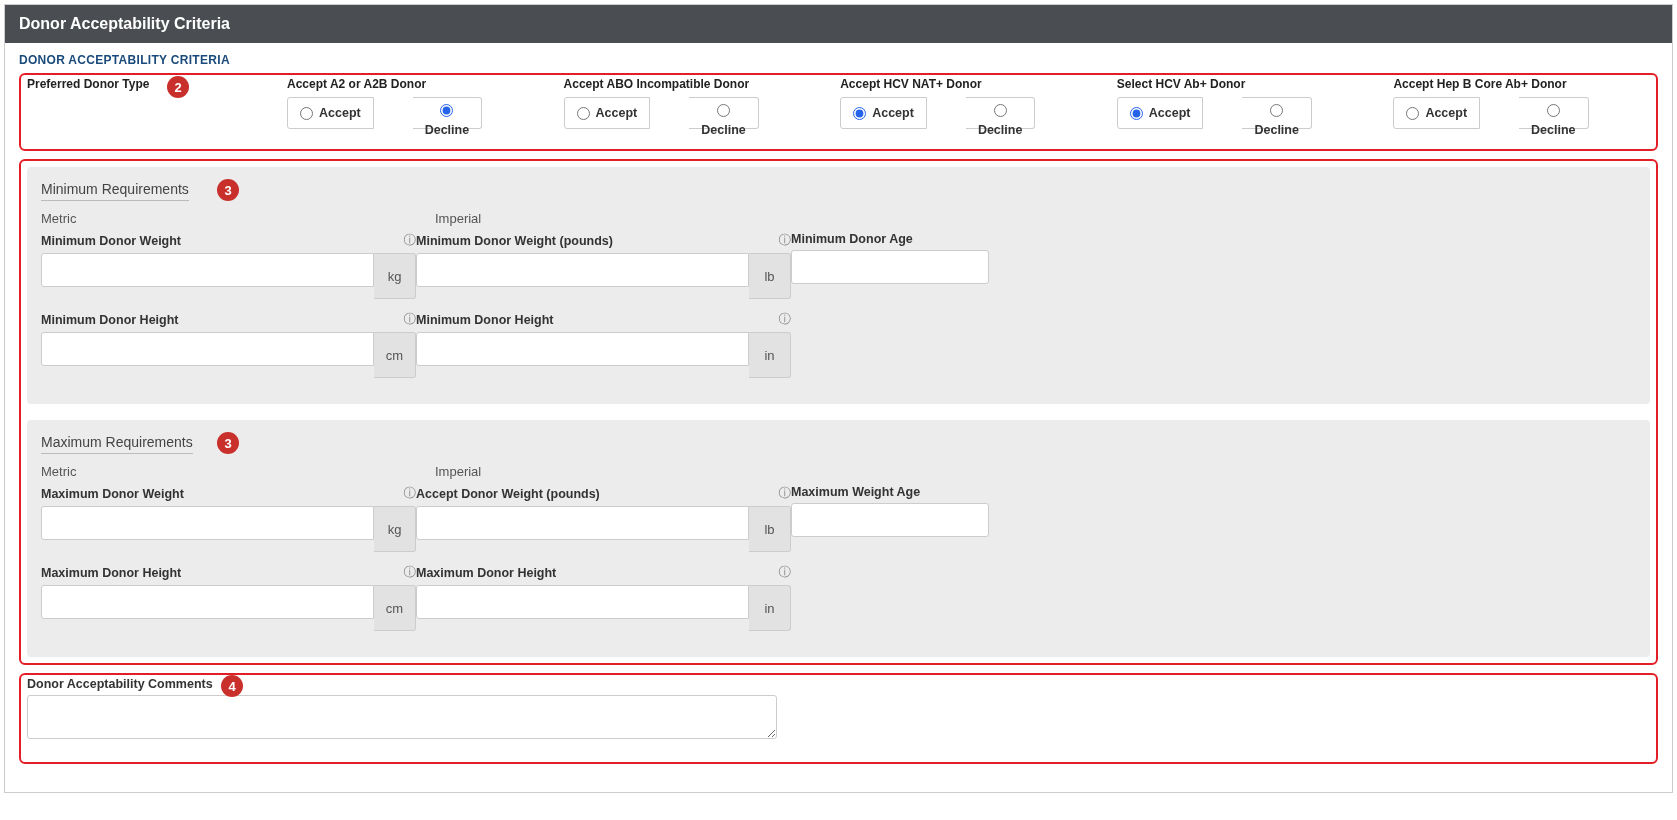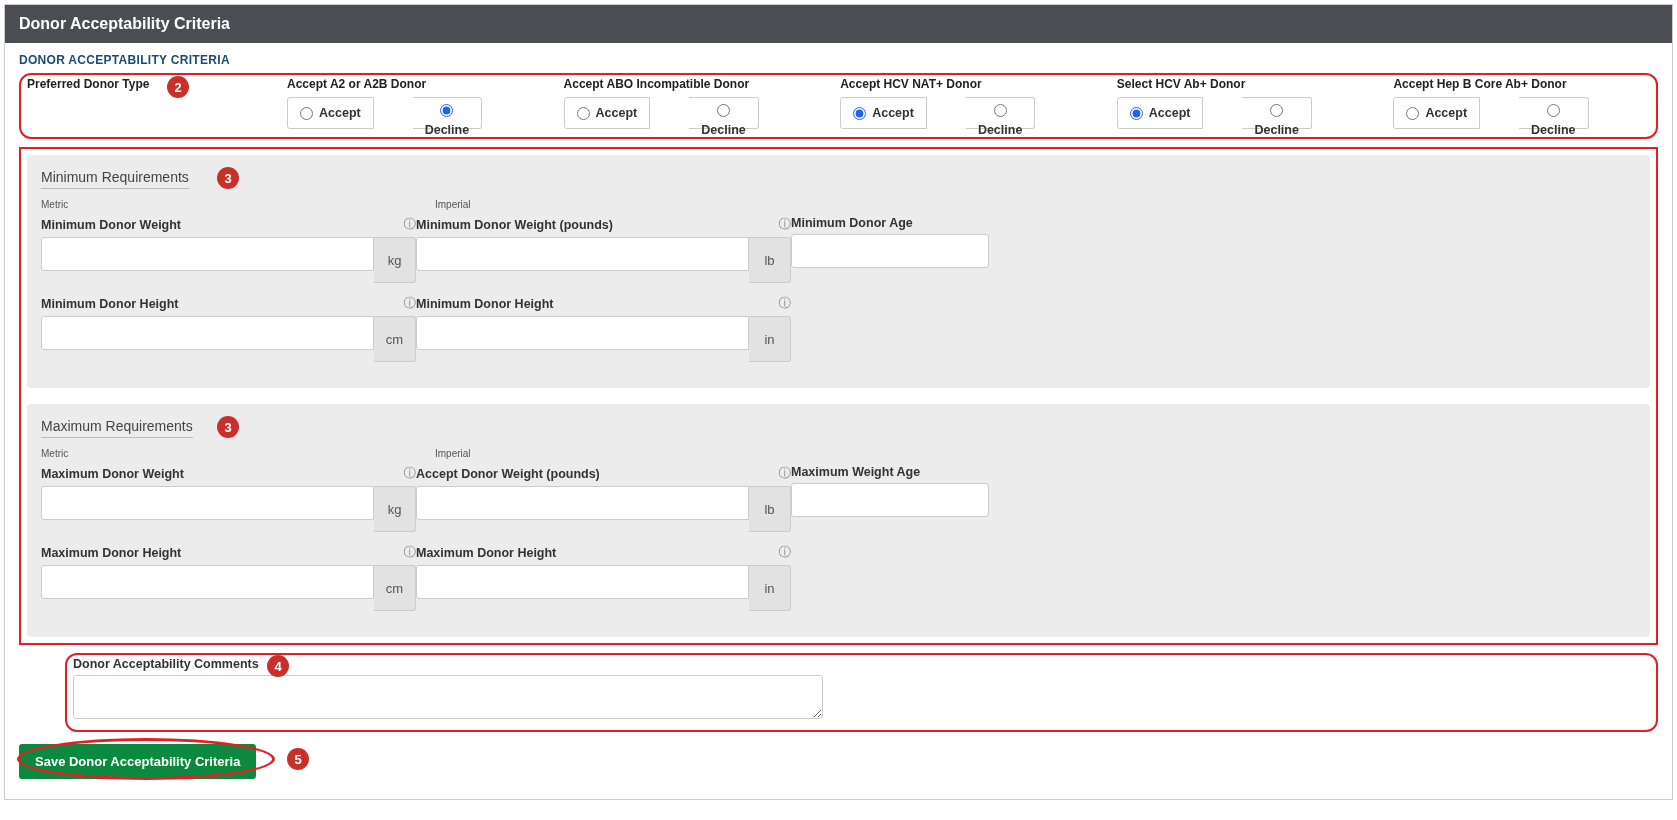--- a/index.html
+++ b/index.html
@@ -26,22 +26,22 @@
     }
     .section-title {
       font-size: 12px;
       font-weight: 700;
       letter-spacing: 0.3px;
       color: #1a4a7a;
       margin-bottom: 6px;
     }
     .red-box {
       border: 2px solid #e41e26;
-      border-radius: 12px;
-      padding: 2px 6px 8px;
+      border-radius: 6px;
+      padding: 2px 6px 20px;
       margin-bottom: 8px;
       position: relative;
       background: #fff;
     }
     .row1 {
       display: flex;
       gap: 20px;
     }
     .col-block { position: relative; }
     .col-block.pref { width: 240px; }
@@ -105,21 +105,21 @@
       border-radius: 50%;
       display: flex;
       align-items: center;
       justify-content: center;
       font-size: 13px;
       font-weight: 700;
       z-index: 5;
     }
     .req-box-outer {
       border: 2px solid #e41e26;
-      border-radius: 0;
+      border-radius: 6px;
       padding: 6px;
       margin-bottom: 8px;
       position: relative;
     }
     .grey-panel {
       background: #ececec;
       border-radius: 4px;
       padding: 14px;
       margin-bottom: 16px;
       position: relative;
@@ -133,21 +133,21 @@
       padding-bottom: 3px;
       margin-bottom: 10px;
     }
     .unit-row {
       display: flex;
       gap: 19px;
       margin-bottom: 6px;
     }
     .unit-lbl {
       width: 375px;
-      font-size: 10px;
+      font-size: 13px;
       color: #555;
     }
     .fields-grid {
       display: flex;
     }
     .fcol { width: 375px; }
     .fcol.age { width: 300px; }
     .fgroup { margin-bottom: 12px; position: relative; }
     .flabel {
       font-size: 12.5px;
@@ -434,25 +434,20 @@
               <div class="flabel">
                   <span>Maximum Weight Age</span>
                 </div>
               <input class="text-input full" style="">
             </div>
           </div>
         </div>
       </div>
     </div>
 
-    <div class="red-box" style="position:relative;margin-left:46px;">
+    <div class="red-box" style="position:relative;">
       <label class="comments-label">Donor Acceptability Comments</label>
       <textarea class="textarea" style=""></textarea>
       <div class="annot" style="left:200px; top:0px;">4</div>
     </div>
 
-    <div class="save-row">
-      <div class="ellipse" style="left:-2px; top:-2px; width:258px; height:42px;"></div>
-      <button class="save-btn">Save Donor Acceptability Criteria</button>
-      <div class="annot" style="left:268px; top:8px;">5</div>
-    </div>
   </div>
 </div>
 
 </body></html>

